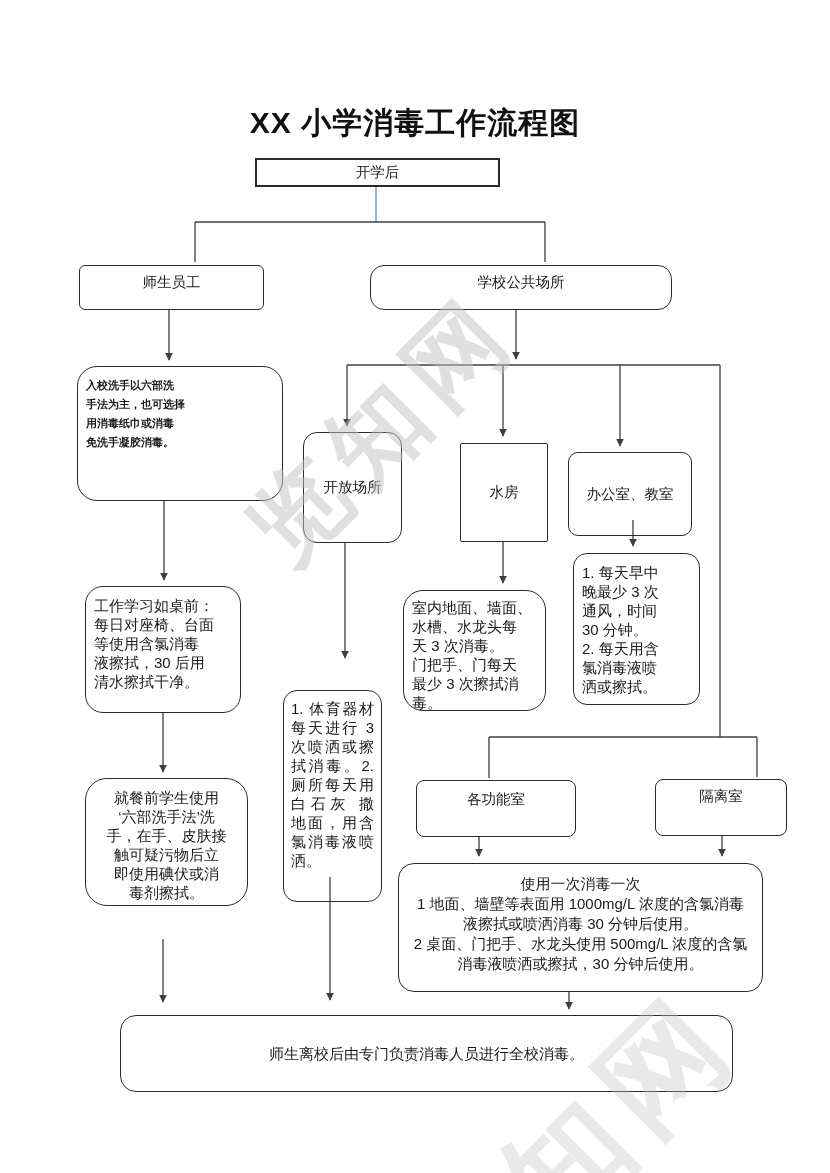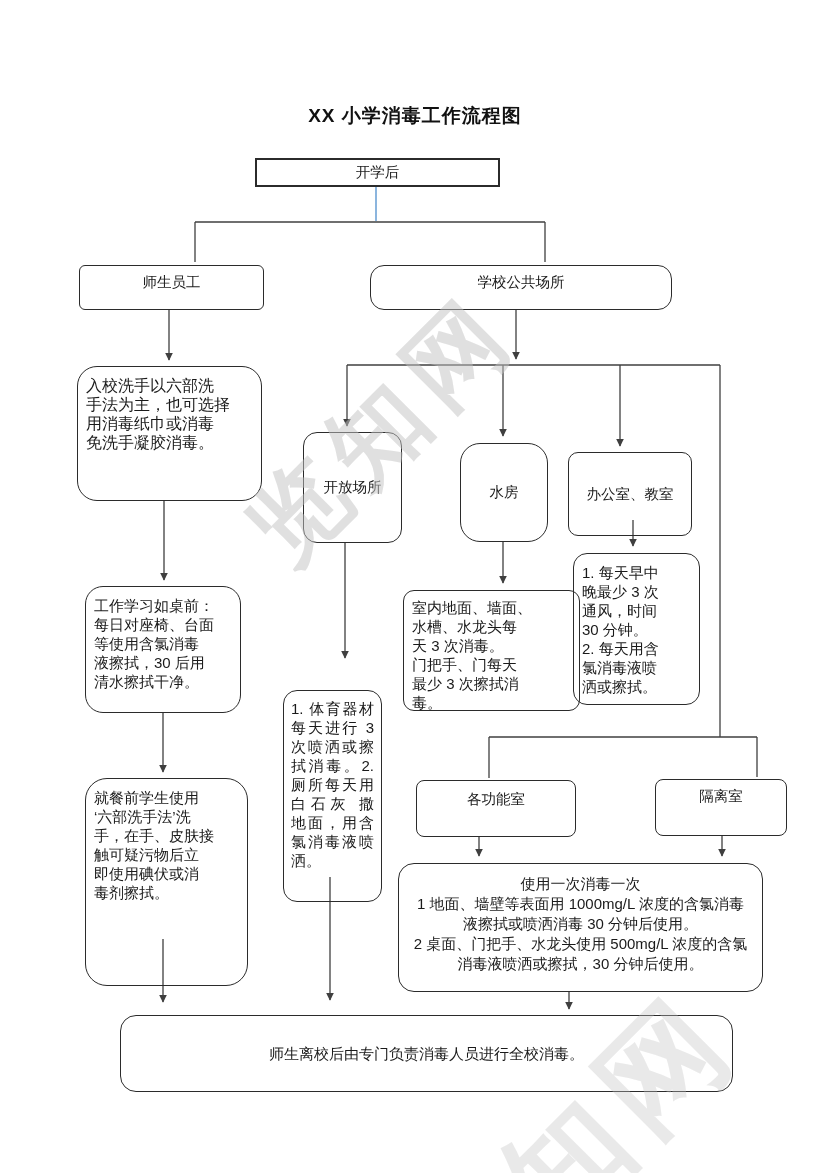--- a/index.html
+++ b/index.html
@@ -3,21 +3,21 @@
 <meta charset="utf-8">
 <style>
   html,body{margin:0;padding:0;background:#ffffff;}
   #page{
     position:relative;width:830px;height:1173px;background:#ffffff;
     font-family:"Liberation Sans","DejaVu Sans",sans-serif;color:#1a1a1a;
     overflow:hidden;
   }
   .title{
     position:absolute;left:0;top:103px;width:100%;text-align:center;
-    font-size:19px;font-weight:bold;letter-spacing:1px;color:#111;
+    font-size:30px;font-weight:bold;letter-spacing:1px;color:#111;
   }
   .node{
     position:absolute;box-sizing:border-box;border:1.6px solid #2b2b2b;
     background:transparent;font-size:14.5px;line-height:1.3;
   }
   .lbl-top{text-align:center;padding-top:7px;}
   .lbl-center{display:flex;align-items:center;justify-content:center;text-align:center;}
   .detail{white-space:pre-line;font-size:15px;line-height:19px;padding:9px 8px;}
   .justify{white-space:normal;text-align:justify;margin-top:25px;}
   svg.wires{position:absolute;left:0;top:0;pointer-events:none;}
@@ -75,53 +75,53 @@
   </div>
 
   <div class="node lbl-top" style="left:79px;top:265px;width:185px;height:45px;border-radius:6px;">
     <span>师生员工</span>
   </div>
 
   <div class="node lbl-top" style="left:370px;top:265px;width:302px;height:45px;border-radius:14px;">
     <span>学校公共场所</span>
   </div>
 
-  <div class="node detail" style="left:77px;top:366px;width:185px;height:135px;border-radius:20px;font-size:16px;">入校洗手以六部洗
+  <div class="node detail" style="left:77px;top:366px;width:206px;height:135px;border-radius:20px;font-size:11px;font-weight:bold;">入校洗手以六部洗
 手法为主，也可选择
 用消毒纸巾或消毒
 免洗手凝胶消毒。</div>
 
   <div class="node detail" style="left:85px;top:586px;width:156px;height:127px;border-radius:18px;">工作学习如桌前：
 每日对座椅、台面
 等使用含氯消毒
 液擦拭，30 后用
 清水擦拭干净。</div>
 
-  <div class="node detail" style="left:85px;top:778px;width:163px;height:208px;border-radius:22px;">就餐前学生使用
+  <div class="node detail" style="left:85px;top:778px;width:163px;height:128px;border-radius:22px;text-align:center;">就餐前学生使用
 ‘六部洗手法’洗
 手，在手、皮肤接
 触可疑污物后立
 即使用碘伏或消
 毒剂擦拭。</div>
 
   <div class="node lbl-center" style="left:303px;top:432px;width:99px;height:111px;border-radius:14px;">
     <span>开放场所</span>
   </div>
 
-  <div class="node lbl-center" style="left:460px;top:443px;width:88px;height:99px;border-radius:20px;">
+  <div class="node lbl-center" style="left:460px;top:443px;width:88px;height:99px;border-radius:2px;">
     <span>水房</span>
   </div>
 
   <div class="node lbl-center" style="left:568px;top:452px;width:124px;height:84px;border-radius:10px;">
     <span>办公室、教室</span>
   </div>
 
   <div class="node detail justify" style="left:283px;top:665px;width:99px;height:212px;border-radius:14px;padding:8px 7px;">1. 体育器材每天进行 3 次喷洒或擦拭消毒。2. 厕所每天用白石灰 撒 地面，用含氯消毒液喷洒。</div>
 
-  <div class="node detail" style="left:403px;top:590px;width:177px;height:121px;border-radius:11px;padding:7px 8px;">室内地面、墙面、
+  <div class="node detail" style="left:403px;top:590px;width:143px;height:121px;border-radius:20px;padding:7px 8px;">室内地面、墙面、
 水槽、水龙头每
 天 3 次消毒。
 门把手、门每天
 最少 3 次擦拭消
 毒。</div>
 
   <div class="node detail" style="left:573px;top:553px;width:127px;height:152px;border-radius:14px;">1. 每天早中
 晚最少 3 次
 通风，时间
 30 分钟。

